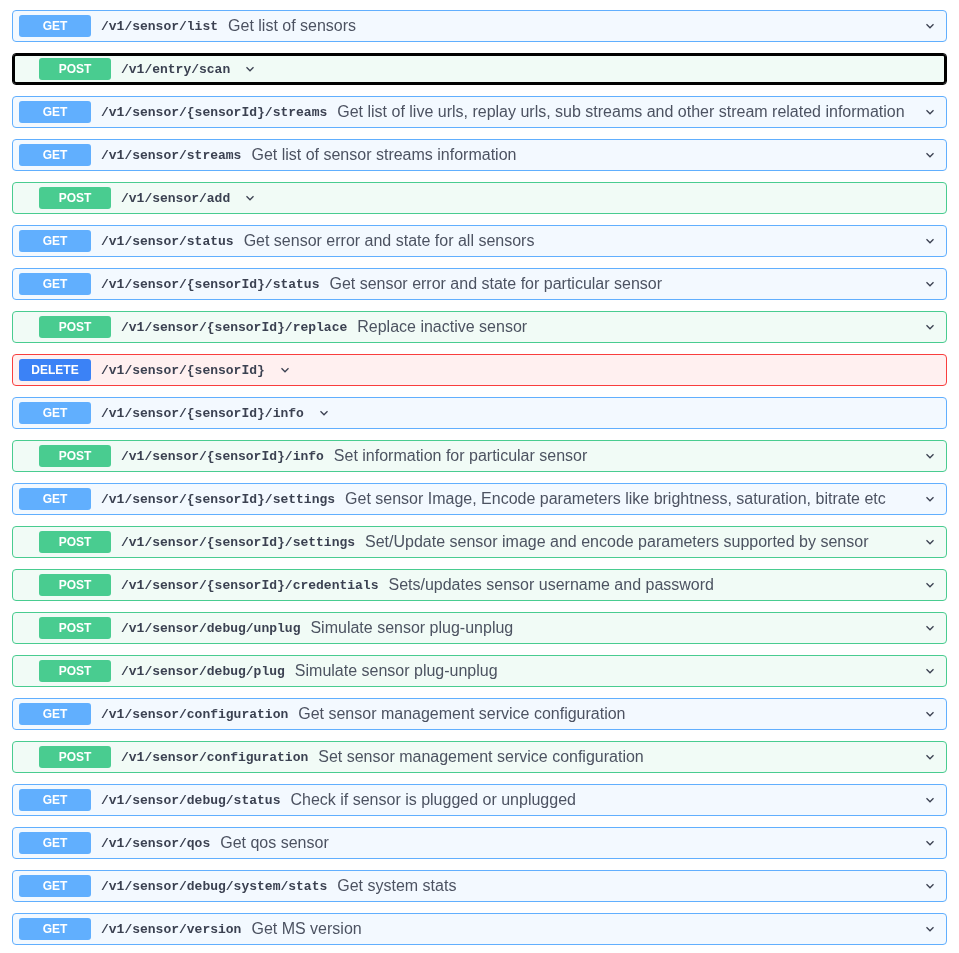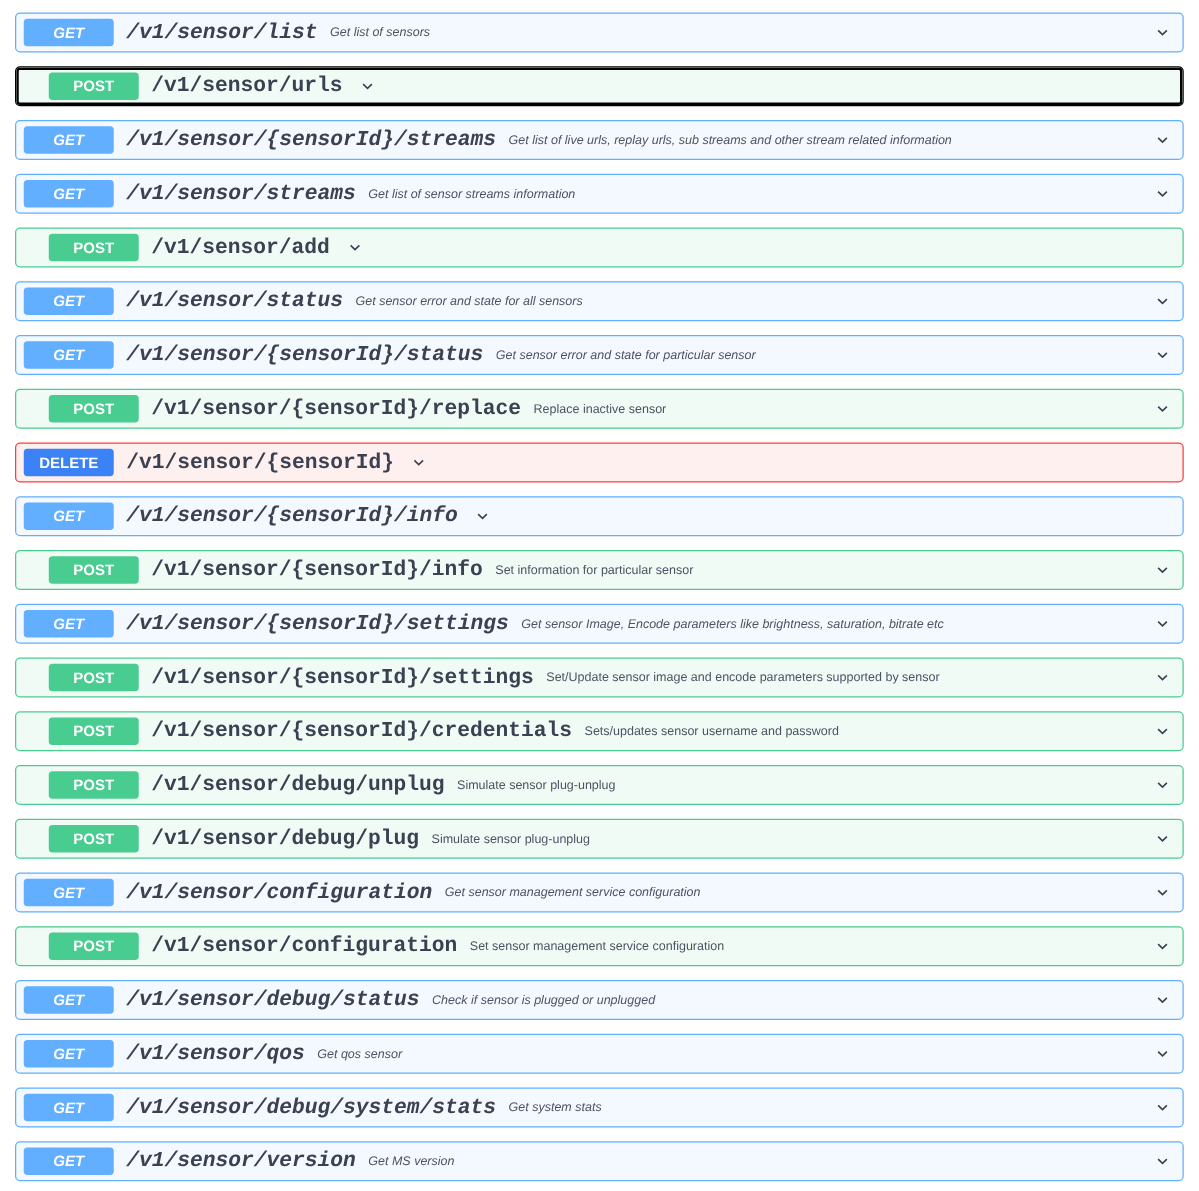--- a/index.html
+++ b/index.html
@@ -12,21 +12,20 @@
   }
   .opblock {
     border: 1px solid;
     border-radius: 4px;
     margin-bottom: 11px;
     background: #fff;
   }
   .opblock.get {
     border-color: #61affe;
     background: rgba(97,175,254,0.08);
-    font-style: italic;
   }
   .opblock.post {
     border-color: #49cc90;
     background: rgba(73,204,144,0.08);
   }
   .opblock.delete {
     border-color: #f93e3e;
     background: rgba(249,62,62,0.08);
   }
   .opblock.post.highlighted {
@@ -52,28 +51,28 @@
     font-family: sans-serif;
     margin-right: 10px;
   }
   .get  .method { background: #61affe; }
   .post .method { background: #49cc90; margin-left: 20px; }
   .delete .method { background: #3b82f6; }
   .path {
     font-family: "SFMono-Regular", Consolas, "Liberation Mono", Menlo, monospace;
     font-weight: 600;
     color: #3b4151;
-    font-size: 17px;
+    font-size: 13px;
     margin-right: 10px;
     white-space: nowrap;
     text-align: center;
   }
   .desc {
     color: #3b4151;
-    font-size: 10px;
+    font-size: 16px;
     opacity: 0.9;
     flex: 1;
     overflow: hidden;
     text-overflow: ellipsis;
     white-space: nowrap;
   }
   .chevron {
     width: 20px;
     height: 20px;
     flex-shrink: 0;
@@ -102,21 +101,21 @@
         <span class="chevron">
           <svg viewBox="0 0 24 24">
             <polyline points="6 9 12 15 18 9"></polyline>
           </svg>
         </span>
       </div>
     </li>
     <li class="opblock post highlighted">
       <div class="opblock-summary">
         <span class="method">POST</span>
-        <span class="path">/v1/sensor/urls</span>
+        <span class="path">/v1/entry/scan</span>
         <span class="chevron">
           <svg viewBox="0 0 24 24">
             <polyline points="6 9 12 15 18 9"></polyline>
           </svg>
         </span>
       </div>
     </li>
     <li class="opblock get">
       <div class="opblock-summary">
         <span class="method">GET</span>

